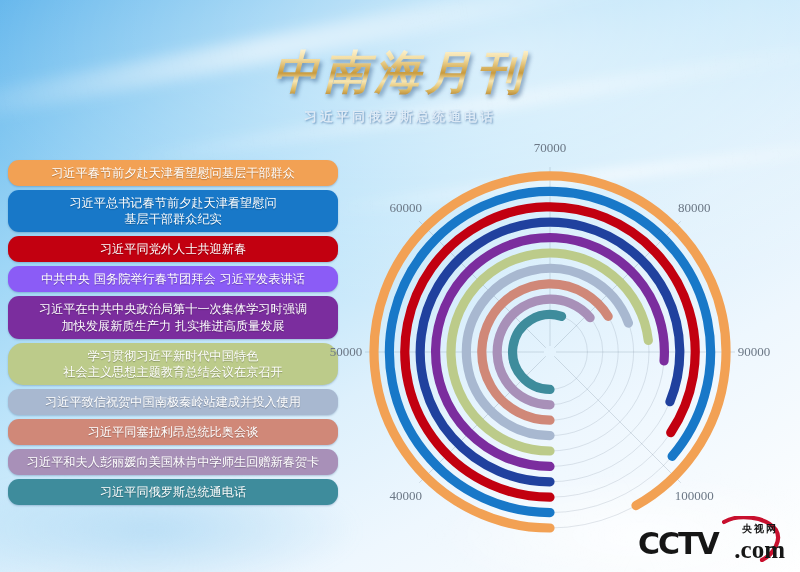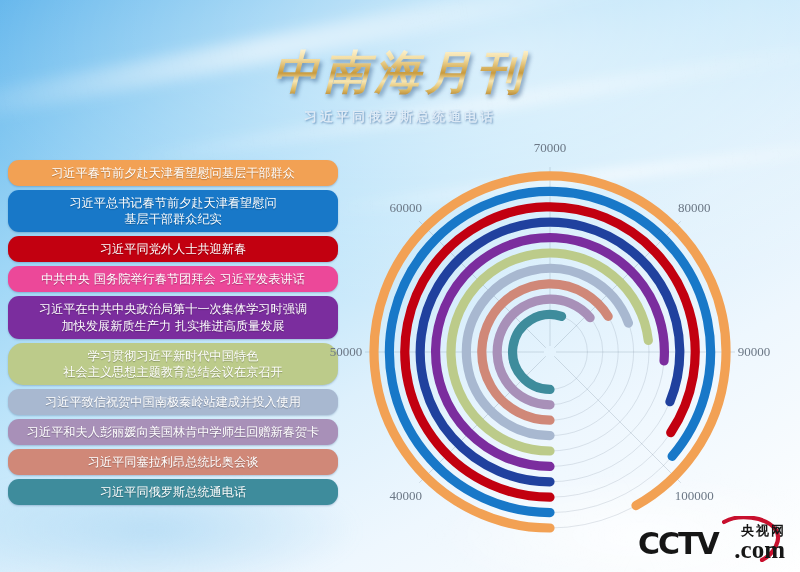--- a/index.html
+++ b/index.html
@@ -86,22 +86,22 @@
 
   
   .logo { position: absolute; right: 14px; bottom: 8px; width: 148px; height: 52px; }
   .logo-main {
     font-family: "DejaVu Sans", sans-serif;
     font-weight: bold; font-size: 30px; letter-spacing: -2px; color: #161616;
     position: absolute; left: 0; top: 14px;
   }
   .logo-cn {
     font-family: "DejaVu Sans", sans-serif;
-    font-weight: bold; font-size: 13px; letter-spacing: 2px; color: #161616;
-    position: absolute; right: 0; top: 10px;
+    font-weight: bold; font-size: 10px; letter-spacing: 2px; color: #161616;
+    position: absolute; right: 8px; top: 10px;
   }
   .logo-com {
     font-family: Liberation Serif, serif;
     font-weight: bold; font-size: 25px; color: #161616;
     position: absolute; right: 1px; top: 24px;
   }
   .logo-swoosh { position: absolute; left: 84px; top: 4px; }
 </style>
 </head>
 <body>
@@ -115,28 +115,28 @@
 <div class="header">
   <div class="title">中南海月刊</div>
   <div class="subtitle">习近平同俄罗斯总统通电话</div>
 </div>
 
 <div class="legend" id="legend-list">
     <div class="pill" style="background: rgb(242, 161, 84);">习近平春节前夕赴天津看望慰问基层干部群众</div>
     <div class="pill" style="background: rgb(24, 120, 200); font-family: Liberation Serif, serif;">习近平总书记春节前夕赴天津看望慰问
 基层干部群众纪实</div>
     <div class="pill" style="background: rgb(194, 0, 16);">习近平同党外人士共迎新春</div>
-    <div class="pill" style="background: #ec4899;">中共中央 国务院举行春节团拜会 习近平发表讲话</div>
+    <div class="pill" style="background: #8b5cf6;">中共中央 国务院举行春节团拜会 习近平发表讲话</div>
     <div class="pill" style="background: rgb(123, 45, 158);">习近平在中共中央政治局第十一次集体学习时强调
 加快发展新质生产力 扎实推进高质量发展</div>
     <div class="pill" style="background: rgb(188, 203, 138); border-radius: 15px;">学习贯彻习近平新时代中国特色
 社会主义思想主题教育总结会议在京召开</div>
     <div class="pill" style="background: rgb(168, 184, 208);">习近平致信祝贺中国南极秦岭站建成并投入使用</div>
+    <div class="pill" style="background: rgb(208, 136, 120);">习近平同塞拉利昂总统比奥会谈</div>
     <div class="pill" style="background: rgb(168, 144, 184);">习近平和夫人彭丽媛向美国林肯中学师生回赠新春贺卡</div>
-    <div class="pill" style="background: rgb(208, 136, 120);">习近平同塞拉利昂总统比奥会谈</div>
     <div class="pill" style="background: rgb(62, 140, 156);">习近平同俄罗斯总统通电话</div>
   </div>
 
 <div class="chart">
   <svg width="500" height="420" viewBox="0 0 500 420">
     <g id="grid-layer">
         <circle cx="250" cy="212" r="176" fill="none" stroke="rgba(110,130,150,0.33)" stroke-width="0.6"></circle>
         <circle cx="250" cy="212" r="160.6" fill="none" stroke="rgba(110,130,150,0.33)" stroke-width="0.6"></circle>
         <circle cx="250" cy="212" r="145.2" fill="none" stroke="rgba(110,130,150,0.33)" stroke-width="0.6"></circle>
         <circle cx="250" cy="212" r="129.8" fill="none" stroke="rgba(110,130,150,0.33)" stroke-width="0.6"></circle>

